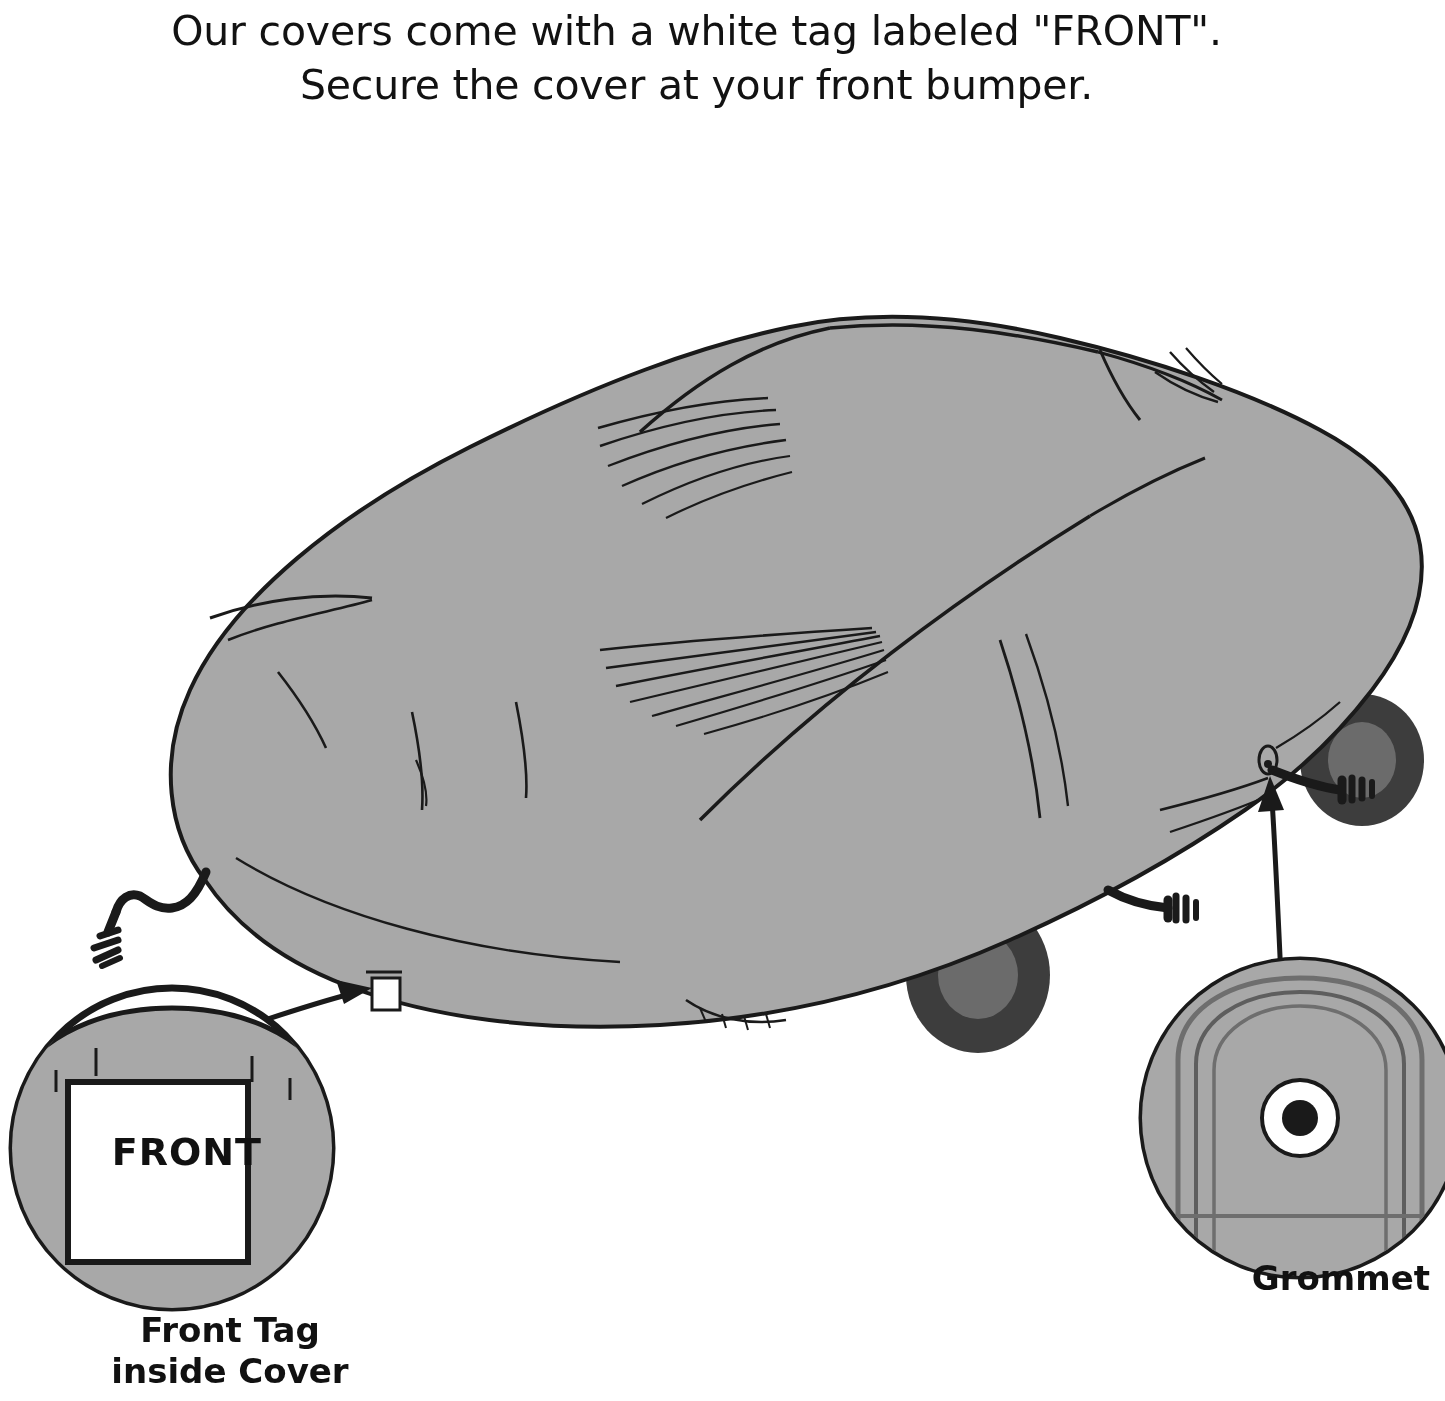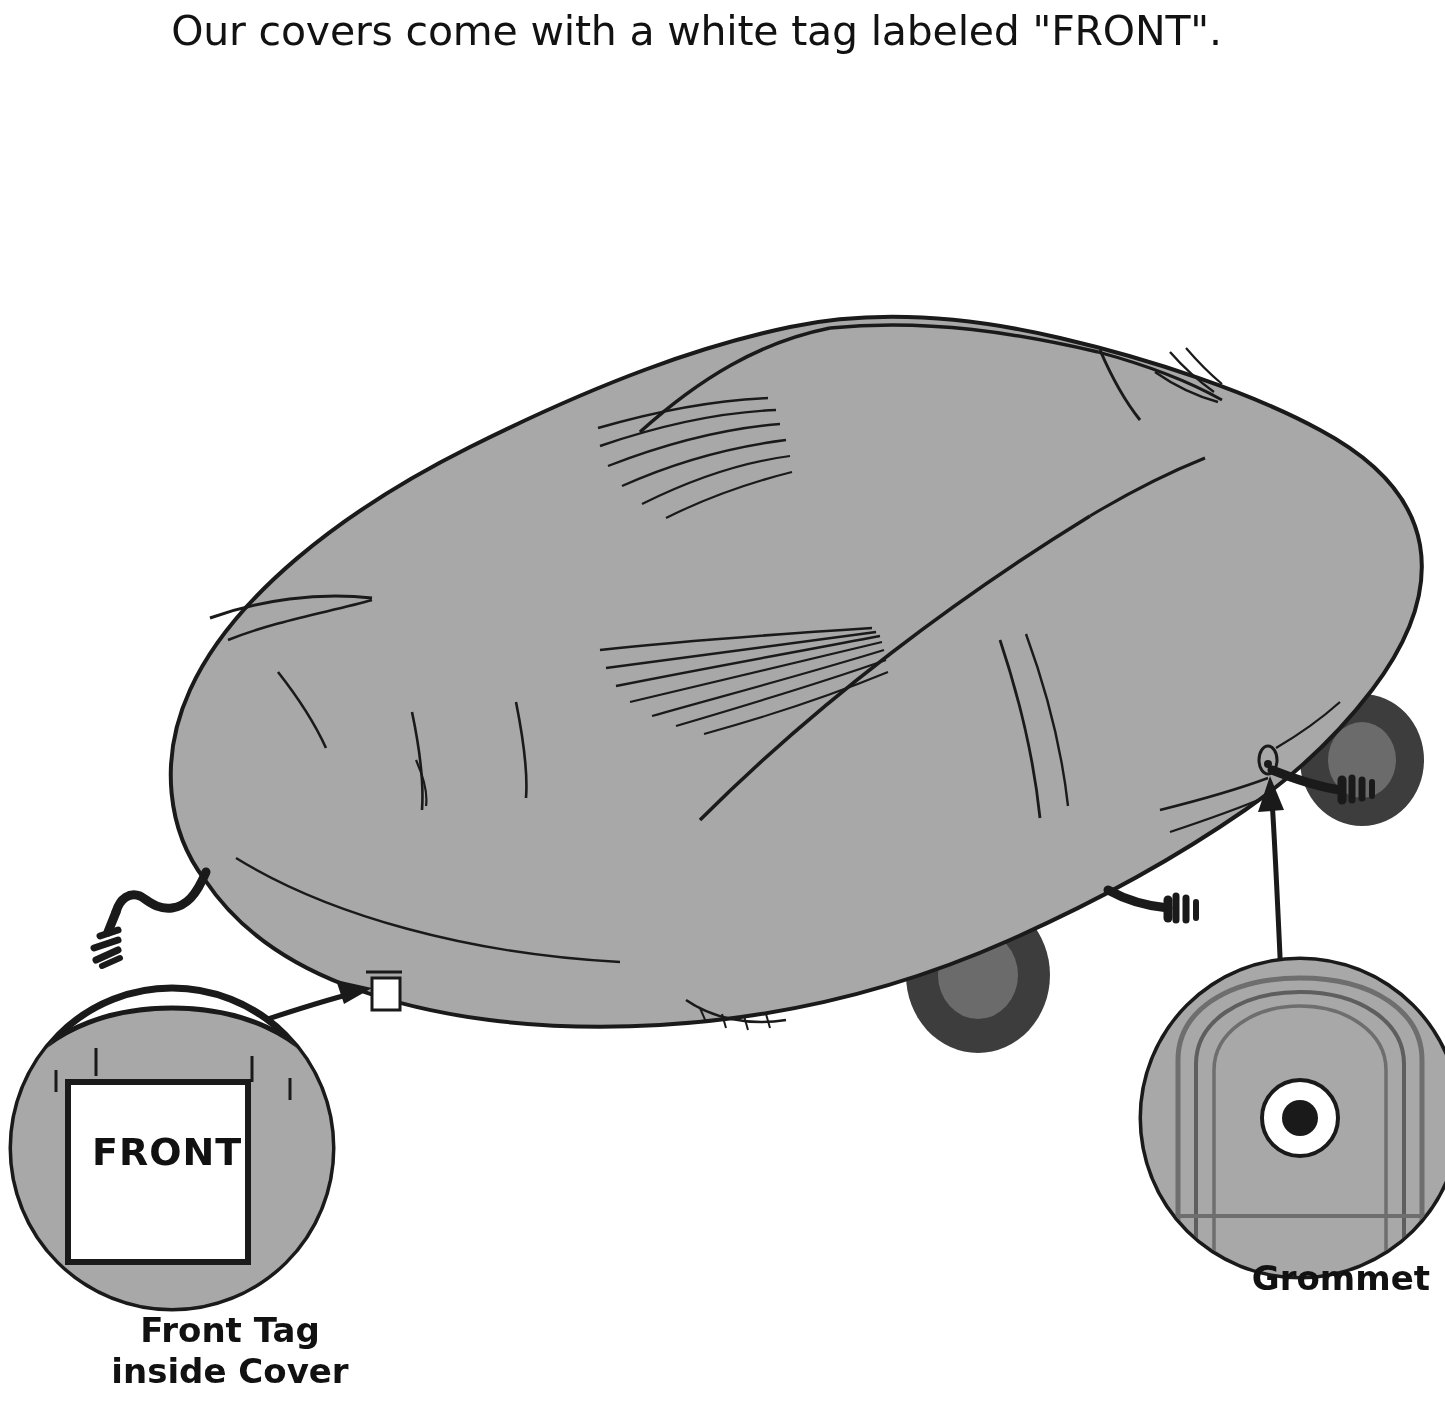--- a/index.html
+++ b/index.html
@@ -42,21 +42,21 @@
     width: 1445px;
     height: 1401px;
     display: block;
   }
 
   .label-front {
     position: absolute;
     left: 92px;
     top: 1130px;
     width: 170px;
-    text-align: left;
+    text-align: right;
     font-size: 38px;
     font-weight: 700;
     color: #111;
     letter-spacing: 1px;
     font-family: "DejaVu Sans", sans-serif;
   }
   .caption-fronttag {
     position: absolute;
     left: 0px;
     top: 1310px;
@@ -81,20 +81,21 @@
     font-family: "DejaVu Sans", sans-serif;
   }
 </style>
 </head>
 <body>
 
 <div class="stage">
 
   <div class="headline">
     <div>Our covers come with a white tag labeled "FRONT".</div>
+    <div>Secure the cover at your front bumper.</div>
   </div>
 
   <svg class="diagram" viewBox="0 0 1445 1401">
 
     <g>
       <ellipse cx="1362" cy="760" rx="62" ry="66" fill="#3d3d3d"></ellipse>
       <ellipse cx="1362" cy="760" rx="34" ry="38" fill="#6b6b6b"></ellipse>
     </g>
     <g>
       <ellipse cx="978" cy="975" rx="72" ry="78" fill="#3d3d3d"></ellipse>

